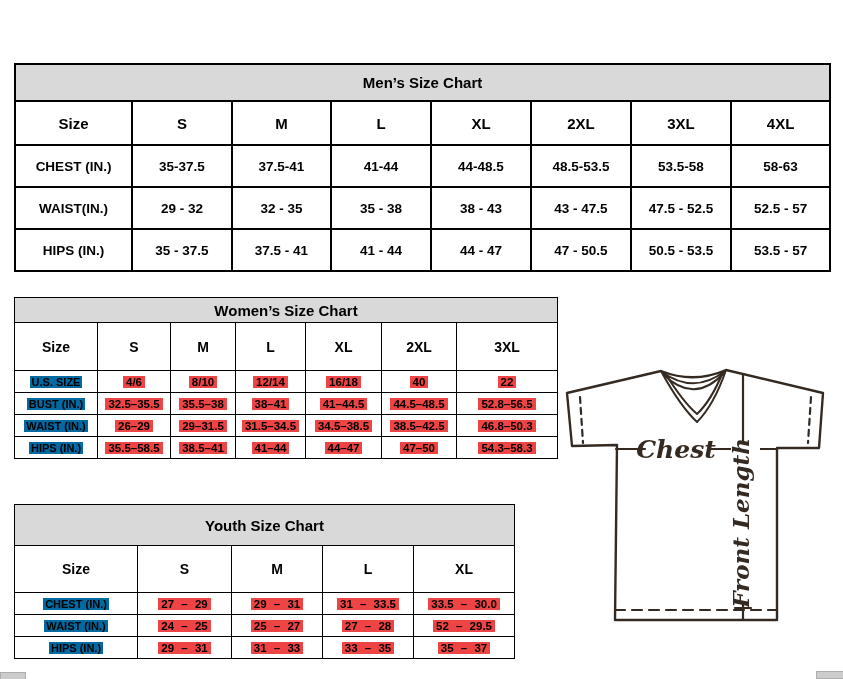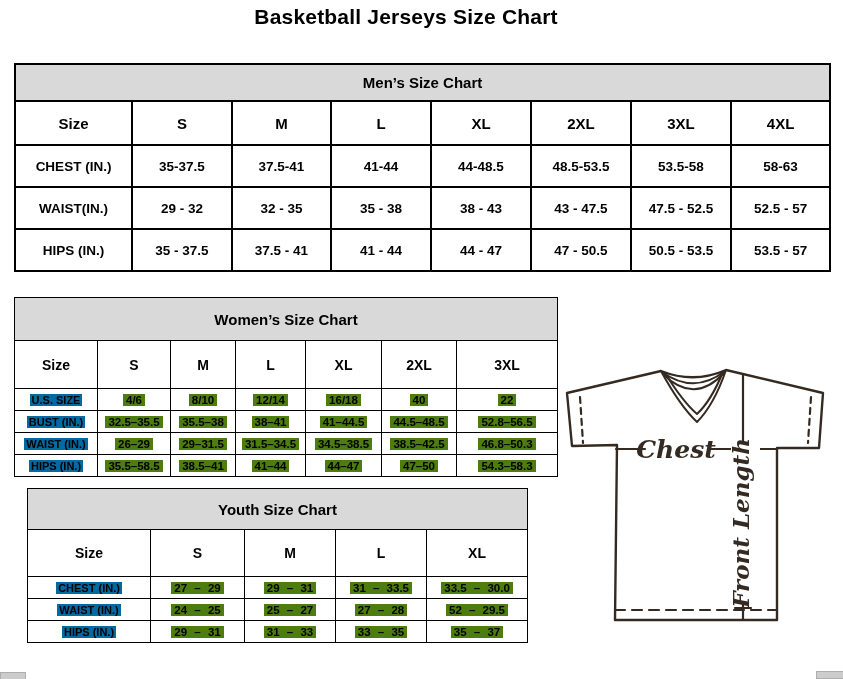--- a/index.html
+++ b/index.html
@@ -22,51 +22,50 @@
   }
   table.sm td{border-width:1.5px;}
   tr.band td{background:#d9d9d9;font-size:15px;}
   
   #mens{left:14px;top:63px;width:815px;}
   #mens tr.band{height:37px;}
   #mens tr.size{height:44px;font-size:15px;}
   #mens tr.data{height:42px;font-size:13.5px;}
   
   #womens{left:14px;top:297px;width:543px;}
-  #womens tr.band{height:43px;}
+  #womens tr.band{height:25px;}
   #womens tr.size{height:48px;font-size:14px;}
   #womens tr.data{height:22px;font-size:11.5px;}
   #womens tr.data td.lbl{font-size:11px;}
   
-  #youth{left:14px;top:488px;width:500px;margin-left:13px;}
+  #youth{left:14px;top:504px;width:500px;}
   #youth tr.band{height:41px;}
   #youth tr.size{height:47px;font-size:14px;}
   #youth tr.data{height:22px;font-size:11.5px;}
   #youth tr.data td.lbl{font-size:11px;}
   #youth tr.data td.v{word-spacing:4px;}
   
-  tr.data td.v span{background:#4d7c0f;padding:0 3px;}
+  tr.data td.v span{background:#ef4444;padding:0 3px;}
   tr.data td.lbl span{background:#0369a1;padding:0 2px;}
   
   #jersey{position:absolute;left:558px;top:362px;}
   .measure-text{
     font-family:"DejaVu Serif","Liberation Serif",serif;
     font-style:italic;font-weight:bold;fill:#342a21;
   }
   
   .scroll-stub{position:absolute;height:6px;background:#cccccc;border:1px solid #aeaeae;}
   #stub-left{left:0;top:672px;width:24px;}
   #stub-right{left:816px;top:671px;width:26px;}
 </style>
 </head>
 <body>
 
 <div id="page">
 
-  <div id="page-title">Basketball Jerseys Size Chart</div>
 
   <table id="mens" class="tbl">
     <colgroup>
       <col style="width:117px">
         <col style="width:100px">
         <col style="width:99px">
         <col style="width:100px">
       <col style="width:100px">
         <col style="width:100px">
         <col style="width:100px">

